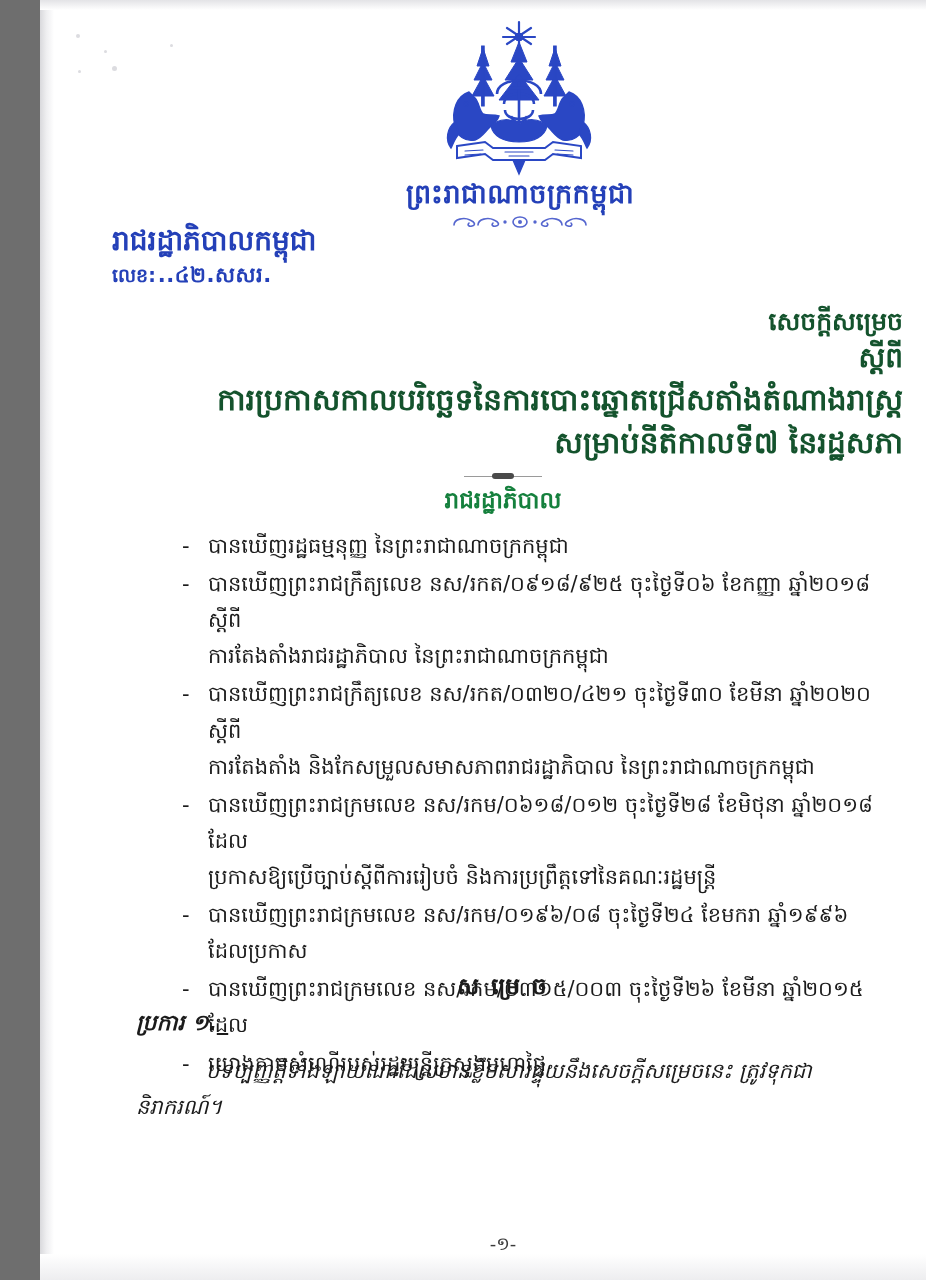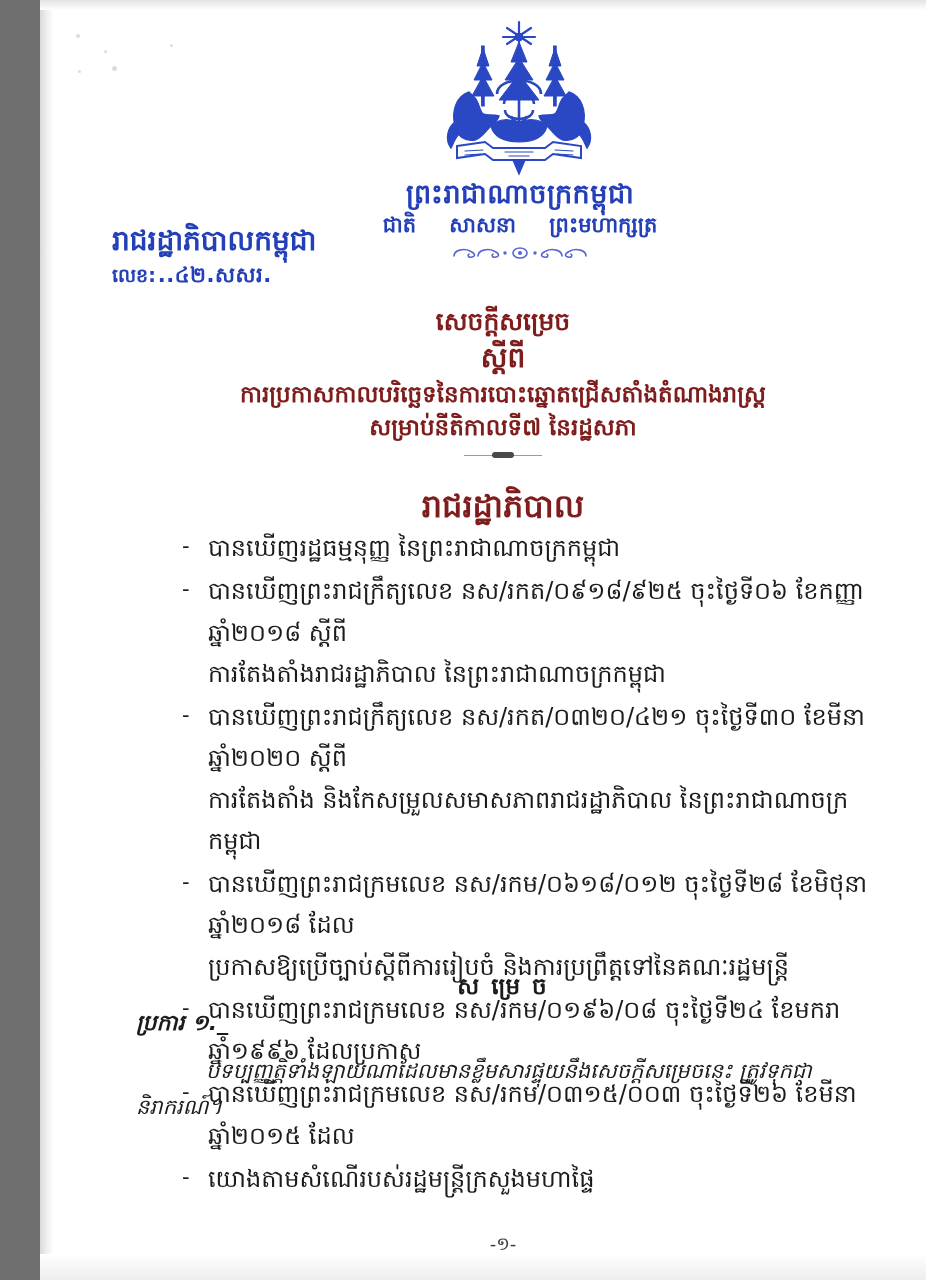--- a/index.html
+++ b/index.html
@@ -121,35 +121,35 @@
     letter-spacing: .5px;
     padding-left: 2px;
   }
 
   
   .title-block {
     position: absolute;
     left: 63px;
     top: 305px;
     width: 800px;
-    text-align: center;
-    color: #7f1d1d;
+    text-align: right;
+    color: #14532d;
   }
   .title-main {
     font-size: 25px;
     font-weight: bold;
     line-height: 1.32;
   }
   .title-sub {
     font-size: 28px;
     font-weight: bold;
     line-height: 1.42;
   }
   .title-desc {
-    font-size: 23px;
+    font-size: 30px;
     font-weight: bold;
     line-height: 1.45;
   }
   .rule-small {
     margin: 7px auto 0;
     width: 78px;
     height: 9px;
     position: relative;
   }
   .rule-small::before {
@@ -170,23 +170,23 @@
     background: #4a4a4a;
   }
 
   
   .authority {
     position: absolute;
     left: 63px;
     top: 486px;
     width: 800px;
     text-align: center;
-    font-size: 32px;
-    font-weight: bold;
-    color: #7f1d1d;
+    font-size: 23px;
+    font-weight: bold;
+    color: #15803d;
   }
 
   
   .clauses {
     position: absolute;
     left: 140px;
     top: 528px;
     width: 700px;
   }
   .clause {
@@ -197,21 +197,21 @@
   .clause-dash {
     flex: 0 0 26px;
     font-size: 21px;
     line-height: 1.72;
     color: #1b1b1b;
     text-align: left;
     padding-left: 2px;
   }
   .clause-body {
     flex: 1 1 auto;
-    font-size: 24px;
+    font-size: 21px;
     line-height: 1.72;
     color: #1b1b1b;
   }
   .clause-body .l2 { display: block; }
 
   
   .decision-head {
     position: absolute;
     left: 63px;
     top: 972px;
@@ -334,25 +334,20 @@
           <line x1="124" y1="136" x2="140" y2="137"></line>
         </g>
 
         <path d="M80 142 L92 142 L86 156 Z" stroke-width="1.4"></path>
       </g>
     </svg>
   </div>
 
   <div class="kingdom-block">
     <div class="kingdom-line">ព្រះរាជាណាចក្រកម្ពុជា</div>
-    <div class="motto-line">
-      <span>ជាតិ</span>
-      <span>សាសនា</span>
-      <span>ព្រះមហាក្សត្រ</span>
-    </div>
     <div class="ornament">
       <svg width="140" height="16" viewBox="0 0 140 16" xmlns="http://www.w3.org/2000/svg">
         <g fill="none" stroke="#5566cf" stroke-width="1.6" stroke-linecap="round">
           <path d="M4 11 C4 5, 14 3, 20 6 C25 8, 26 11, 22 12 C19 13, 17 11, 19 9"></path>
           <path d="M28 11 C28 5, 38 3, 44 6 C49 8, 50 11, 46 12 C43 13, 41 11, 43 9"></path>
           <path d="M112 11 C112 5, 102 3, 96 6 C91 8, 90 11, 94 12 C97 13, 99 11, 97 9"></path>
           <path d="M136 11 C136 5, 126 3, 120 6 C115 8, 114 11, 118 12 C121 13, 123 11, 121 9"></path>
           <ellipse cx="70" cy="8" rx="7" ry="5"></ellipse>
         </g>
         <g fill="#5566cf">

